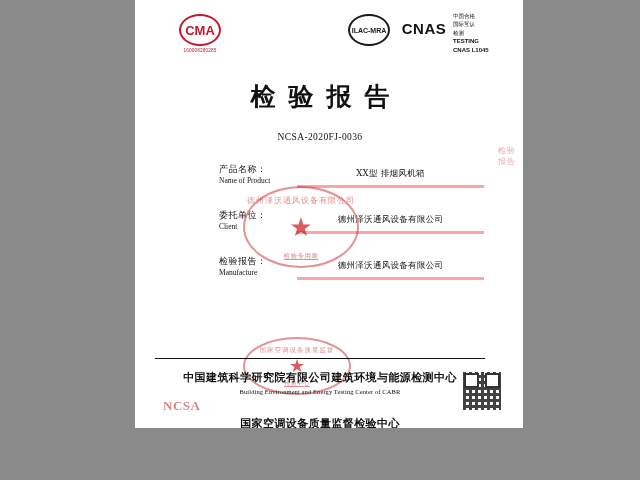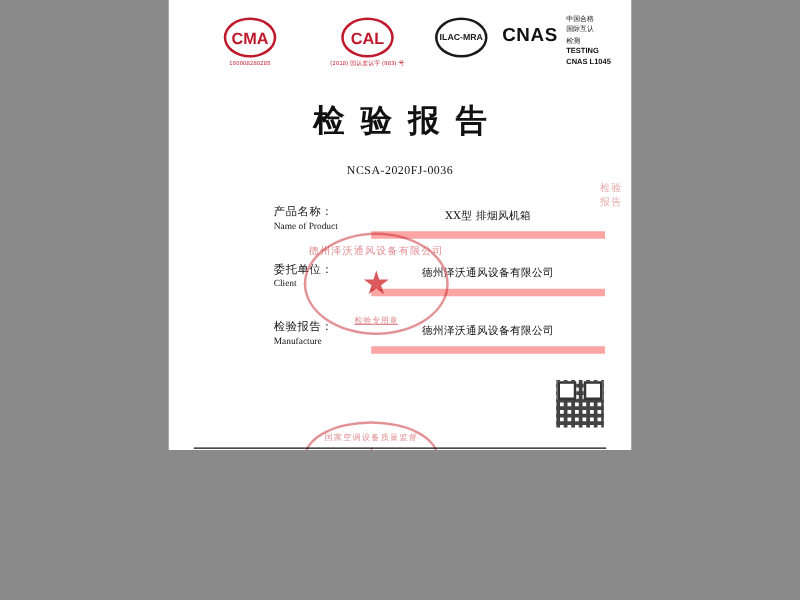--- a/index.html
+++ b/index.html
@@ -11,23 +11,24 @@
     width: 640px;
     height: 480px;
     overflow: hidden;
     font-family: "Liberation Serif", serif;
   }
   .page {
     position: absolute;
     left: 135px;
     top: 0px;
     width: 370px;
-    height: 360px;
+    height: 428px;
     background: #ffffff;
     overflow: hidden;
+    padding-left: 18px;
   }
 
   
   .cert-row {
     position: absolute;
     left: 0;
     top: 10px;
     width: 370px;
     height: 60px;
   }
@@ -148,21 +149,21 @@
     font-size: 7.5px;
     color: #111;
     white-space: nowrap;
   }
   .field .val {
     position: absolute;
     left: 78px;
     right: 0;
     top: 0px;
     height: 22px;
-    border-bottom: 6px solid #fca5a5;
+    border-bottom: 3px solid #fca5a5;
     text-align: center;
     font-family: "DejaVu Serif", serif;
     font-size: 8.5px;
     color: #111;
     line-height: 20px;
     letter-spacing: 0.3px;
     white-space: nowrap;
     overflow: hidden;
   }
 
@@ -299,24 +300,20 @@
 <body>
 
 <div class="page">
 
   <div class="cert-row">
     <div class="cert" style="left:20px; top:4px; width:90px;">
       <div class="cert-ring">CMA</div>
       <div class="cert-cap">160008280285</div>
     </div>
 
-    <div class="cert" style="left:113px; top:4px; width:92px;">
-      <div class="cert-ring">CAL</div>
-      <div class="cert-cap">(2018) 国认监认字 (983) 号</div>
-    </div>
 
     <div class="cert" style="left:208px; top:4px; width:52px;">
       <div class="cert-ring dark" style="font-size:7px; letter-spacing:0;">ILAC-MRA</div>
     </div>
 
     <div class="cert" style="left:258px; top:10px; width:62px;">
       <div class="cnas-text">CNAS</div>
     </div>
 
     <div class="cert" style="left:318px; top:2px; width:56px; text-align:left;">
@@ -363,19 +360,20 @@
     <div class="stamp-arc" style="font-size:6.5px;">国家空调设备质量监督</div>
     <div class="star">★</div>
     <div class="stamp-bottom" style="font-size:6px;">检验中心</div>
   </div>
 
   <div class="footer">
     <div class="rule"></div>
     <div class="f-cn">中国建筑科学研究院有限公司建筑环境与能源检测中心</div>
     <div class="f-en">Building Environment and Energy Testing Center of CABR</div>
     <div class="f-gap"></div>
+    <div class="f-cn">国家空调设备质量监督检验中心</div>
     <div class="f-en">National Center of Quality Supervision and Inspection and Testing for Air Conditioning Equipment</div>
   </div>
 
   <div class="ncsa-mark">NCSA</div>
 
   <div class="qr"></div>
 </div>
 
 </body></html>

